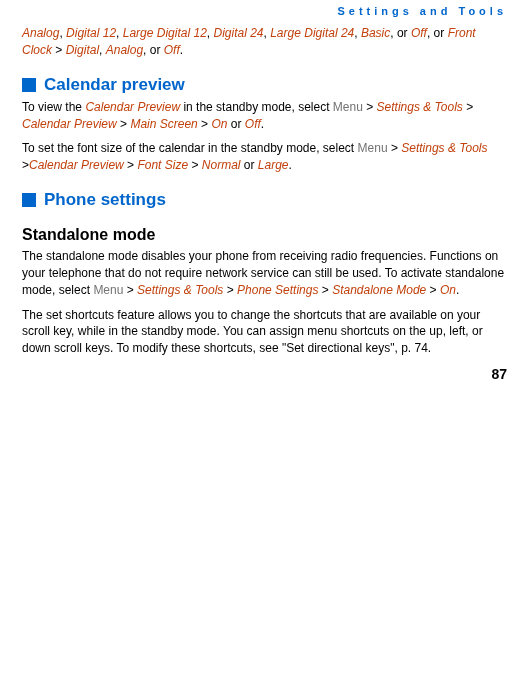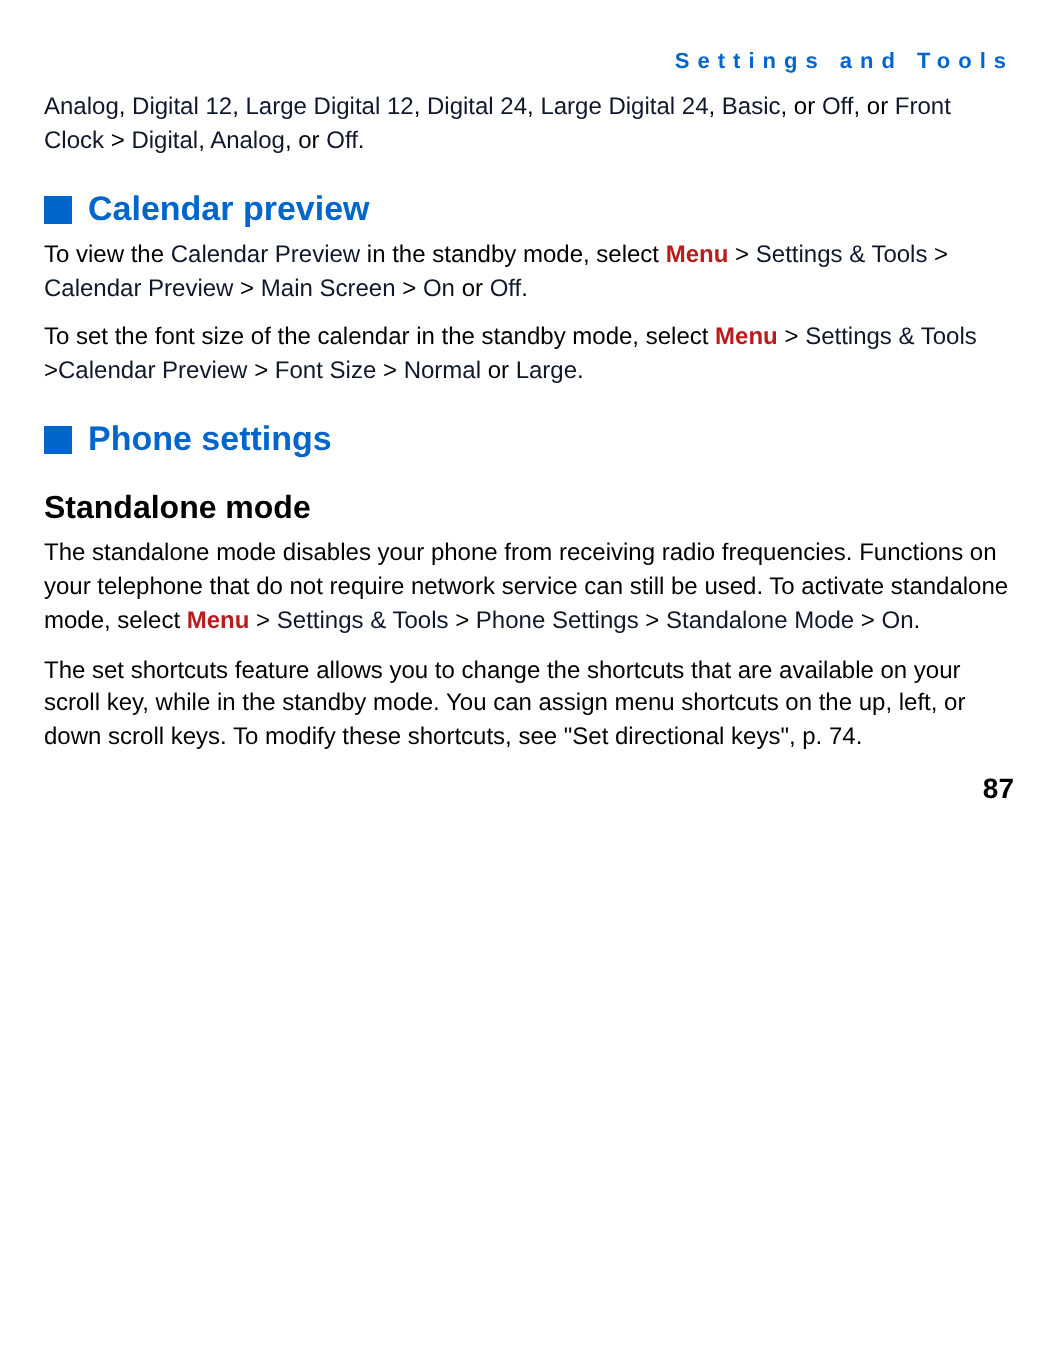--- a/index.html
+++ b/index.html
@@ -6,37 +6,37 @@
     margin: 0;
     padding: 0;
     font-family: "Segoe UI", "Helvetica Neue", Arial, sans-serif;
     font-size: 12px;
     line-height: 1.4;
     color: #000;
     background: #fff;
     width: 531px;
   }
   .page {
-    padding: 24px 24px 10px 22px;
+    padding: 4px 24px 10px 22px;
     box-sizing: border-box;
     width: 531px;
   }
   .running-header {
     text-align: right;
     font-weight: bold;
     color: #0066cc;
     letter-spacing: 4px;
     font-size: 11px;
     margin-bottom: 6px;
   }
   .para {
     margin: 0 0 8px 0;
   }
-  .link { color: #0f172a; }
-  .menu { color: #b91c1c; font-weight: bold; }
+  .link { color: #c2410c; font-style: italic; }
+  .menu { color: #737373; font-weight: normal; }
   .gt { color: #000; }
   .section-heading {
     display: flex;
     align-items: center;
     gap: 8px;
     margin: 14px 0 2px 0;
   }
   .blue-square {
     width: 14px;
     height: 14px;

